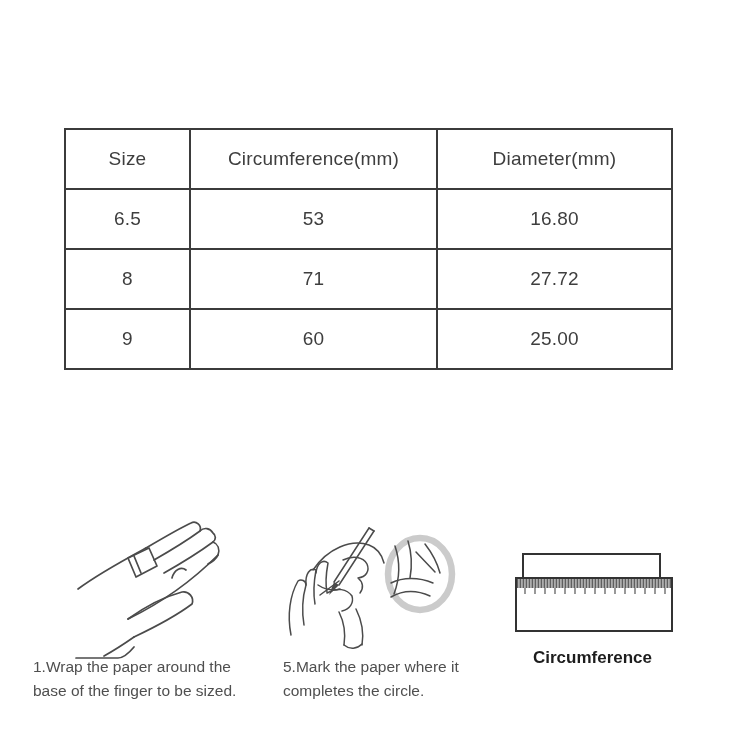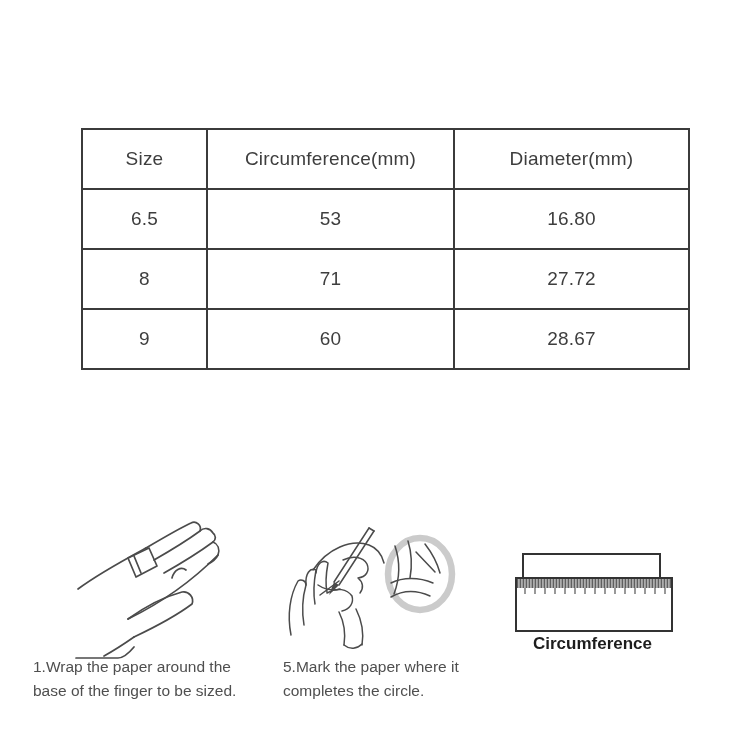--- a/index.html
+++ b/index.html
@@ -4,21 +4,21 @@
 <style>
   html,body{margin:0;padding:0;}
   body{
     width:750px;height:750px;background:#ffffff;
     font-family:"Liberation Sans",sans-serif;
     position:relative;overflow:hidden;
   }
   .canvas{position:absolute;left:0;top:0;width:750px;height:750px;background:#fff;}
 
   
-  .table-wrap{position:absolute;left:81px;top:128px;}
+  .table-wrap{position:absolute;left:64px;top:128px;}
   table.size-table{border-collapse:collapse;table-layout:fixed;}
   .size-table th,.size-table td{
     border:2px solid #3b3b3b;
     height:58px;
     text-align:center;vertical-align:middle;
     font-size:19px;font-weight:400;color:#3e3e3e;
     padding:0;letter-spacing:.2px;
   }
   .col1{width:125px}.col2{width:247px}.col3{width:235px}
 
@@ -30,21 +30,21 @@
 
   
   .caption{
     position:absolute;font-size:15.5px;line-height:24px;color:#4f4f4f;
   }
   #cap1{left:33px;top:655px;width:228px;}
   #cap2{left:283px;top:655px;width:208px;}
   #cap3{left:500px;top:634px;width:238px;}
   #cap3 .ruler-title{
     font-weight:bold;font-size:17px;color:#1d1d1d;
-    width:185px;text-align:center;margin:0 0 3px 0;line-height:20px;
+    width:185px;text-align:center;margin:14px 0 3px 0;line-height:20px;
   }
 </style>
 </head>
 <body>
 
 <div class="canvas">
 
   <div class="table-wrap">
     <table class="size-table">
       <colgroup>
@@ -66,21 +66,21 @@
           <td>16.80</td>
         </tr>
         <tr>
           <td>8</td>
           <td>71</td>
           <td>27.72</td>
         </tr>
         <tr>
           <td>9</td>
           <td>60</td>
-          <td>28.67</td>
+          <td>25.00</td>
         </tr>
       </tbody>
     </table>
   </div>
 
   <svg id="illus-step1" class="illus" viewBox="0 0 235 145" aria-hidden="true">
     <g fill="none" stroke="#4b4b4b" stroke-width="1.7" stroke-linecap="round" stroke-linejoin="round">
       <path d="M 50,74 C 70,59 96,45 118,33"></path>
       <path d="M 118,33 C 135,23 152,13 163,8 A 6.5,6.5 0 0 1 172,16 C 157,27 140,37 126,45"></path>
       <path d="M 172,16 C 176,12 182,13 185,18 A 5.5,5.5 0 0 1 185,27 C 170,38 152,49 136,58"></path>

